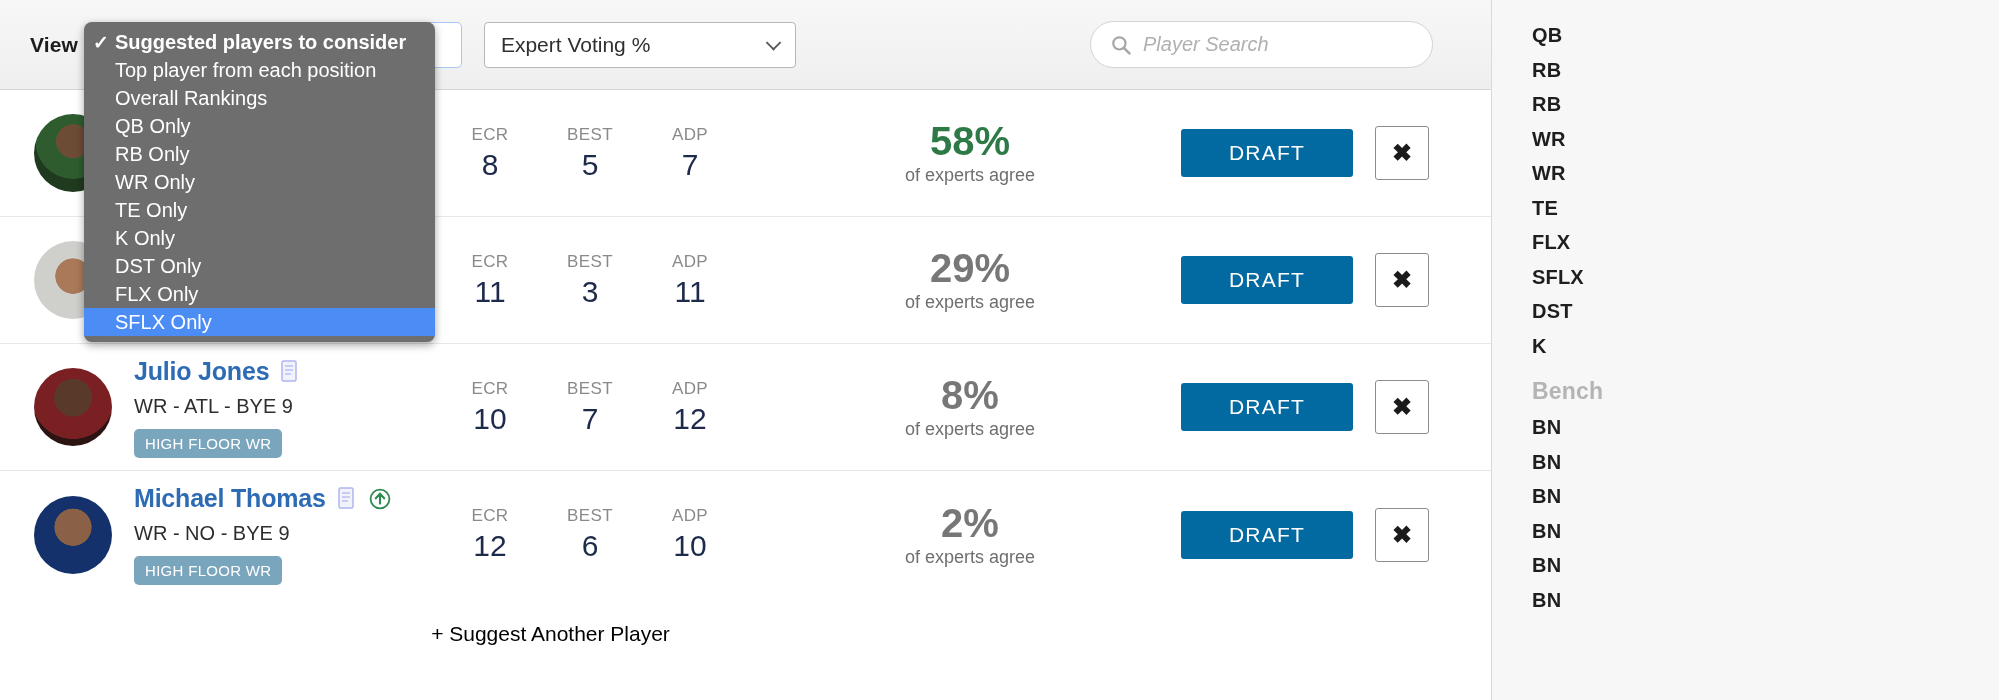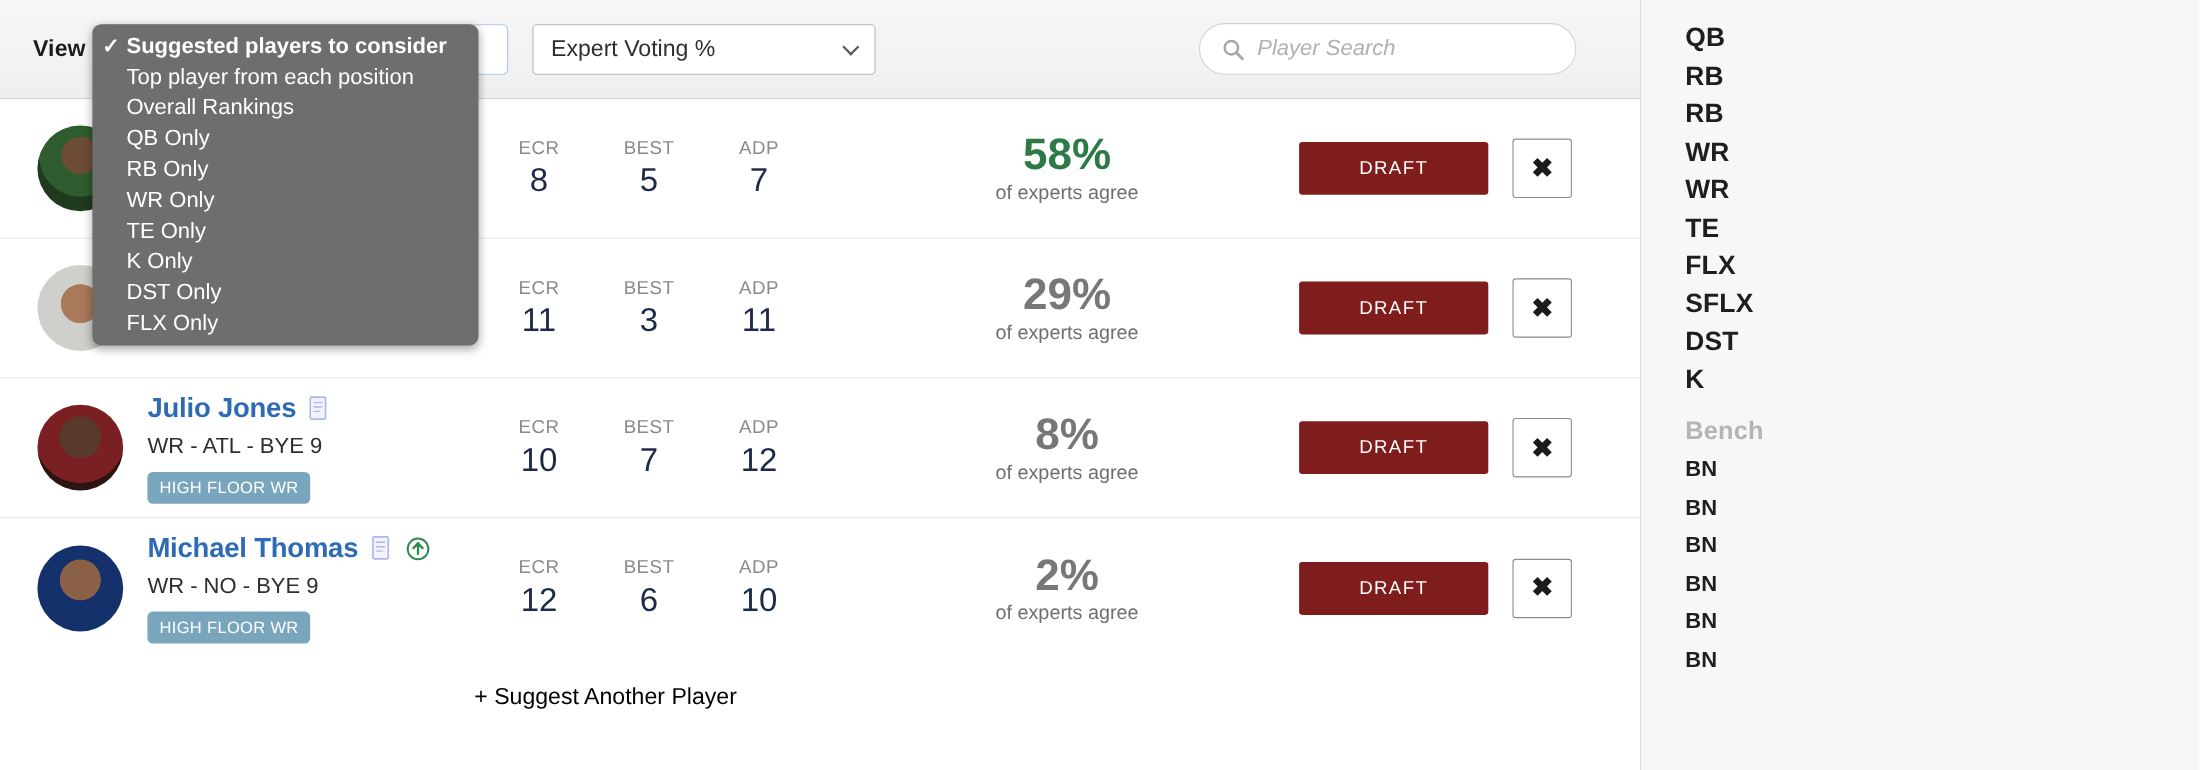--- a/index.html
+++ b/index.html
@@ -112,22 +112,22 @@
   .stat-value { font-size: 30px; color: #1d2a4a; margin-top: 3px; }
 
   .agree { width: 300px; text-align: center; flex: 0 0 auto; margin-left: 80px; }
   .agree-pct { font-size: 40px; font-weight: bold; color: #777777; line-height: 1.05; }
   .agree-pct.green { color: #2d7a46; }
   .agree-sub { font-size: 18px; color: #6f6f6f; margin-top: 3px; }
 
   .actions { display: flex; align-items: center; gap: 22px; margin-left: auto; margin-right: 62px; }
   .draft-btn {
     width: 172px; height: 48px;
-    background: #7f1d1d; border: none; border-radius: 3px;
-    color: #fff; font-size: 17px; letter-spacing: 1.2px;
+    background: #0369a1; border: none; border-radius: 3px;
+    color: #fff; font-size: 21px; letter-spacing: 1.2px;
     font-family: "Liberation Sans", sans-serif;
     cursor: pointer;
   }
   .x-btn {
     width: 54px; height: 54px;
     background: #fff; border: 1px solid #8c8c8c; border-radius: 3px;
     display: flex; align-items: center; justify-content: center;
     font-size: 24px; font-weight: bold; color: #1b1b1b; cursor: pointer;
     font-family: "Liberation Sans", sans-serif;
   }
@@ -163,21 +163,21 @@
   .dd-item.bold { font-weight: bold; }
   .dd-pad { height: 6px; }
 
   
   .sidebar {
     width: 507px; height: 700px;
     background: #f7f7f7;
     padding: 18px 0 0 40px;
   }
   .slot {
-    font-size: 24px; font-weight: bold; color: #1e1e1e;
+    font-size: 20px; font-weight: bold; color: #1e1e1e;
     height: 34.5px; line-height: 34.5px; letter-spacing: .2px;
   }
   .bench-head {
     font-size: 23px; font-weight: bold; color: #b4b4b4;
     height: 38px; line-height: 38px; margin-top: 9px; letter-spacing: .2px;
   }
   .bench-slot {
     font-size: 20px; font-weight: bold; color: #1e1e1e;
     height: 34.5px; line-height: 34.5px; letter-spacing: .2px;
   }
@@ -386,20 +386,23 @@
         </div>
         <div class="dd-item">
           <span>K Only</span>
         </div>
         <div class="dd-item">
           <span>DST Only</span>
         </div>
         <div class="dd-item">
           <span>FLX Only</span>
         </div>
+        <div class="dd-item selected-bg">
+          <span>SFLX Only</span>
+        </div>
         <div class="dd-pad"></div>
       </div>
 
   </div>
 
   <div class="sidebar">
     <div id="starters">
         <div class="slot">QB</div>
         <div class="slot">RB</div>
         <div class="slot">RB</div>

